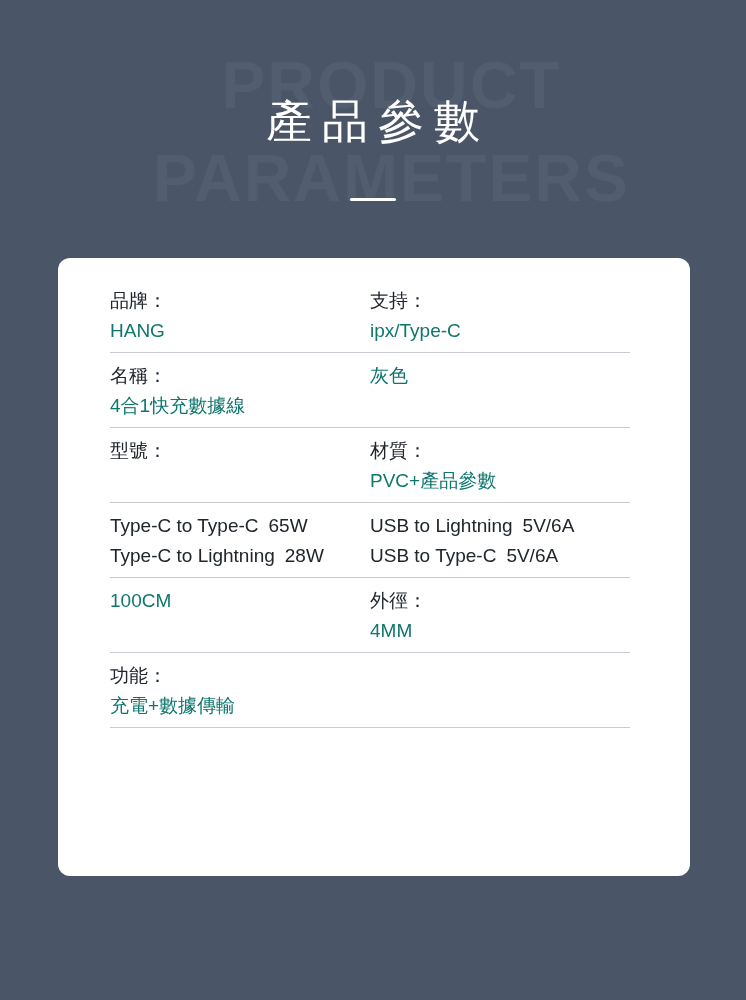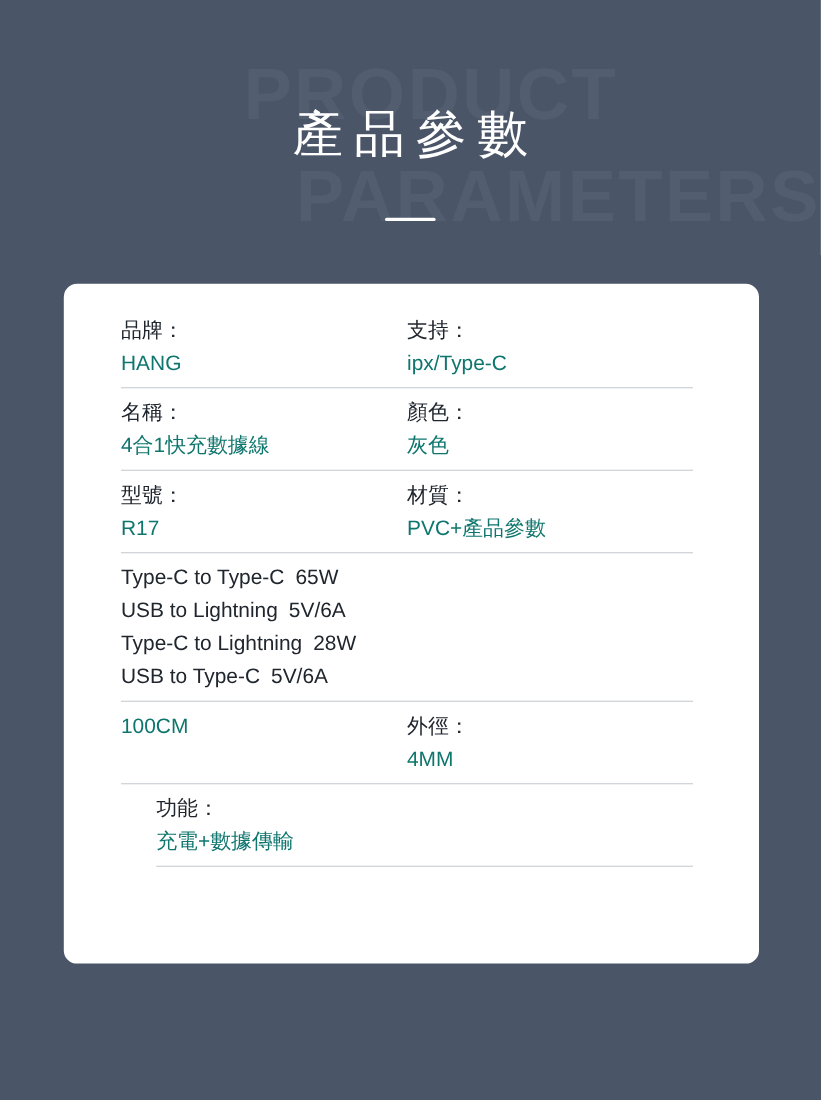--- a/index.html
+++ b/index.html
@@ -42,21 +42,20 @@
     white-space: nowrap;
     padding-left: 37px;
   }
   .ghost-top {
     top: 52px;
     font-size: 66px;
   }
   .ghost-bottom {
     top: 145px;
     font-size: 66px;
-    text-align: right;
   }
 
   .title-zh {
     position: absolute;
     top: 98px;
     left: 0;
     right: 0;
     text-align: center;
     color: #ffffff;
     font-size: 46px;
@@ -92,21 +91,20 @@
 
   .spec-row {
     display: flex;
     flex-direction: row;
     border-bottom: 1px solid #c8ccd2;
     padding-bottom: 6px;
     margin-bottom: 8px;
   }
   .spec-row:last-child {
     margin-bottom: 0;
-    margin-left: 32px;
   }
 
   .spec-col {
     width: 50%;
     box-sizing: border-box;
   }
   .spec-col.full {
     width: 100%;
   }
 
@@ -123,21 +121,20 @@
     white-space: nowrap;
   }
 
   
   .output-grid {
     display: flex;
     flex-direction: column;
   }
   .output-line {
     display: flex;
-    flex-direction: column;
     align-items: baseline;
     line-height: 30px;
   }
   .output-cell {
     font-size: 19px;
     color: #20262e;
     white-space: nowrap;
   }
   .output-cell.left {
     width: 50%;
@@ -173,29 +170,27 @@
         <div class="spec-value">ipx/Type-C</div>
       </div>
     </div>
 
     <div class="spec-row">
       <div class="spec-col">
         <div class="spec-label">名稱：</div>
         <div class="spec-value">4合1快充數據線</div>
       </div>
       <div class="spec-col">
-        <div class="spec-label">顏色：</div>
         <div class="spec-value">灰色</div>
       </div>
     </div>
 
     <div class="spec-row">
       <div class="spec-col">
         <div class="spec-label">型號：</div>
-        <div class="spec-value">R17</div>
       </div>
       <div class="spec-col">
         <div class="spec-label">材質：</div>
         <div class="spec-value">PVC+產品參數</div>
       </div>
     </div>
 
     <div class="spec-row">
       <div class="spec-col full">
         <div class="output-grid">

